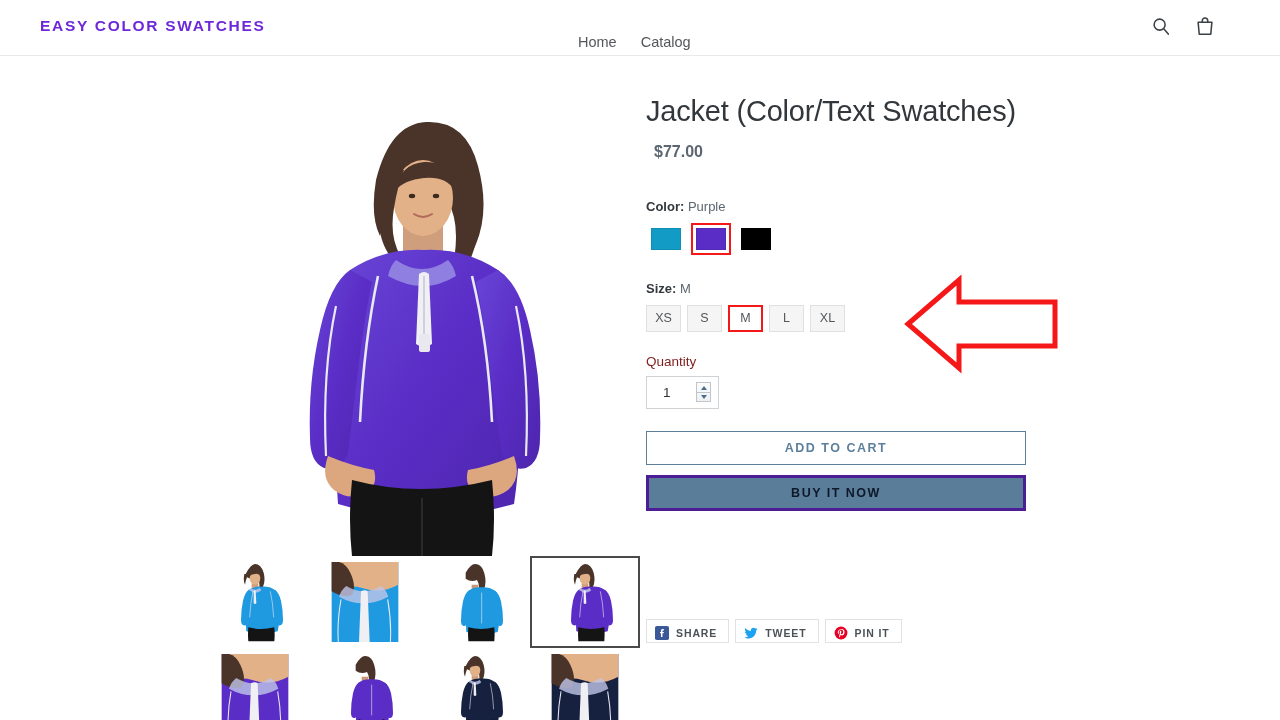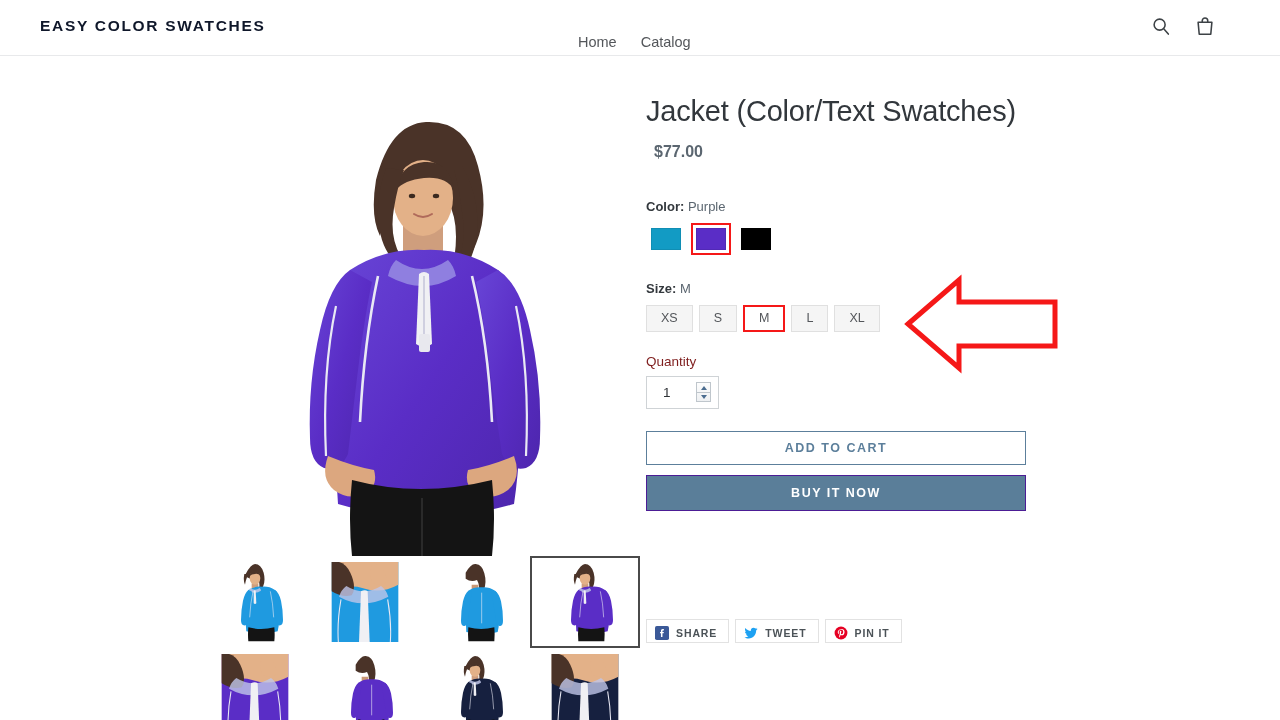--- a/index.html
+++ b/index.html
@@ -20,21 +20,21 @@
     height: 56px;
     border-bottom: 1px solid #e8e9eb;
     background: #fff;
   }
   .brand {
     position: absolute;
     left: 40px; top: 17px;
     font-size: 15.5px;
     font-weight: bold;
     letter-spacing: 1.7px;
-    color: #0f172a;
+    color: #6d28d9;
     white-space: nowrap;
   }
   .main-nav {
     position: absolute;
     left: 578px; top: 34px;
     display: flex;
     gap: 24px;
   }
   .nav-link {
     font-size: 14.5px;
@@ -141,21 +141,21 @@
     width: 30px; height: 22px;
     display: block;
     border: 1px solid rgba(0,0,0,0.08);
   }
 
   
   .size-row { display: flex; gap: 6px; margin-bottom: 22px; }
   .size-btn {
     min-width: 35px;
     height: 27px;
-    padding: 0 14px;
+    padding: 0 0;
     background: #f5f5f5;
     border: 1px solid #e0e0e0;
     font-family: "Liberation Sans", sans-serif;
     font-size: 12.5px;
     color: #53565a;
     cursor: pointer;
     display: flex;
     align-items: center;
     justify-content: center;
   }
@@ -215,22 +215,22 @@
     font-family: "Liberation Sans", sans-serif;
   }
   .btn-add {
     background: #ffffff;
     border: 1px solid #5c7f9b;
     color: #5c7f9b;
     margin-bottom: 10px;
   }
   .btn-buy {
     background: #5a7e99;
-    border: 1px solid #4c1d95;
-    color: #ffffff;
+    border: 3px solid #4c1d95;
+    color: #0f172a;
     height: 36px;
   }
 
   
   .share-row {
     position: absolute;
     left: 646px; top: 563px;
     display: flex;
     gap: 6px;
   }

